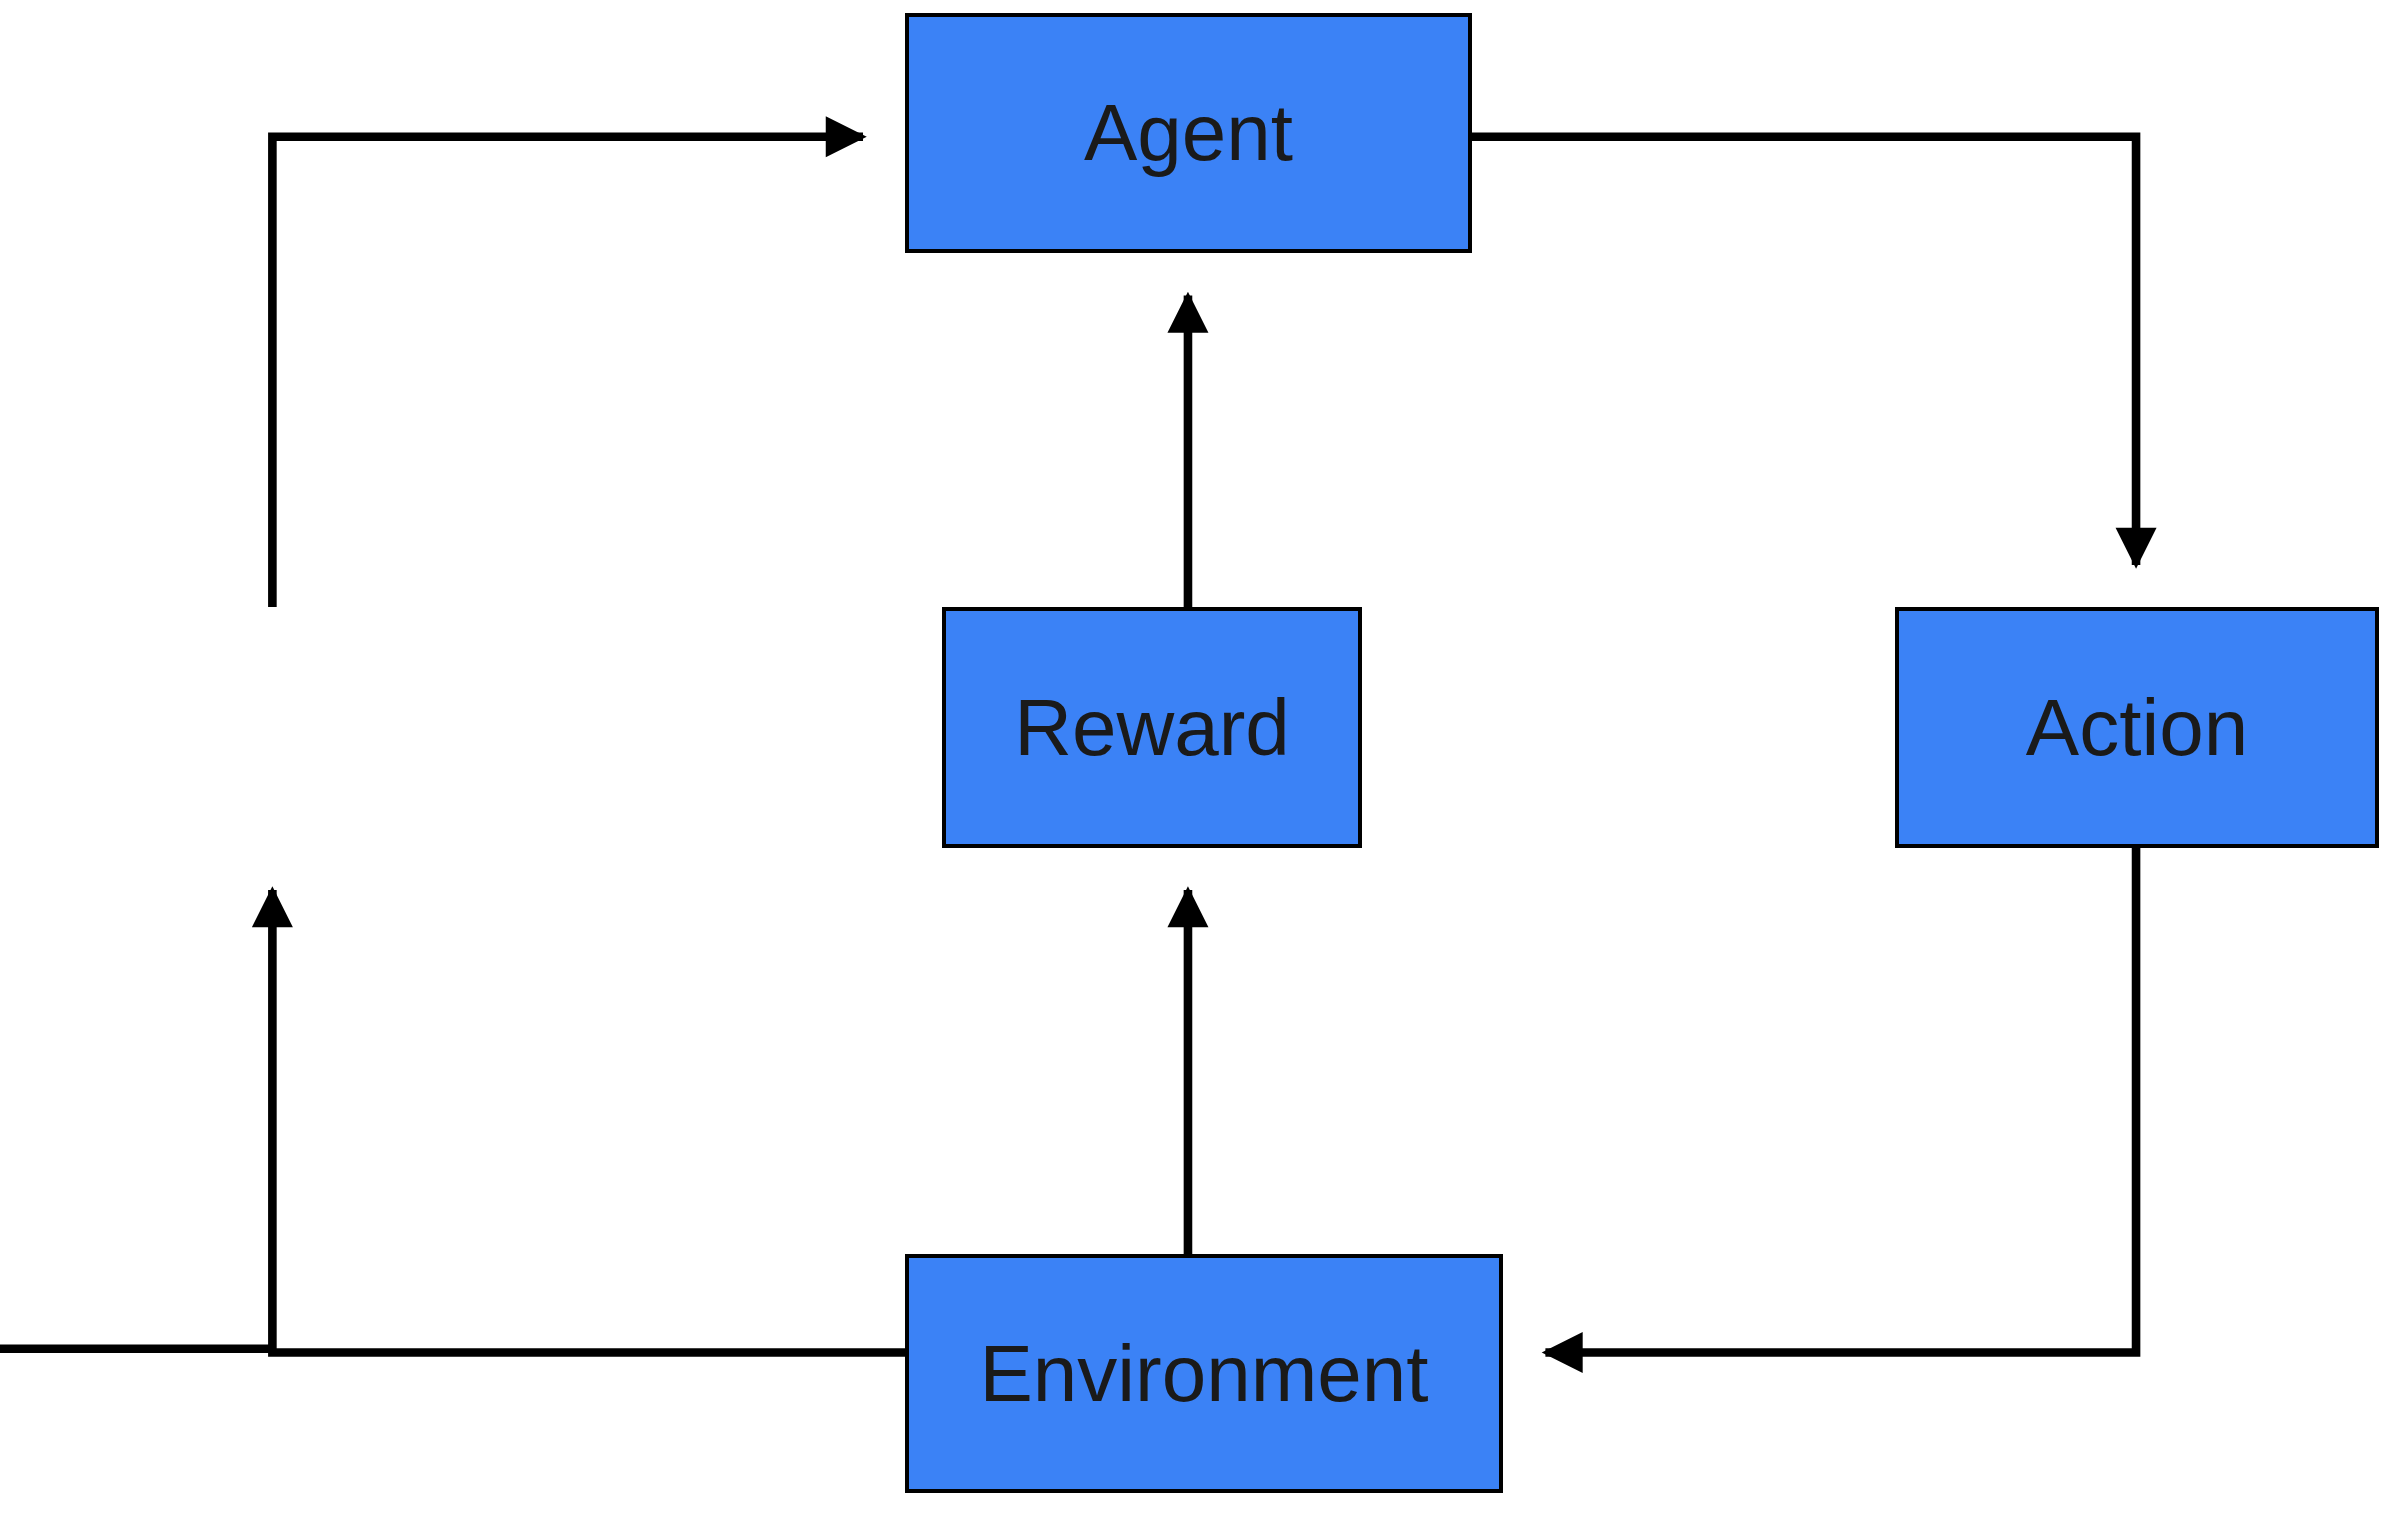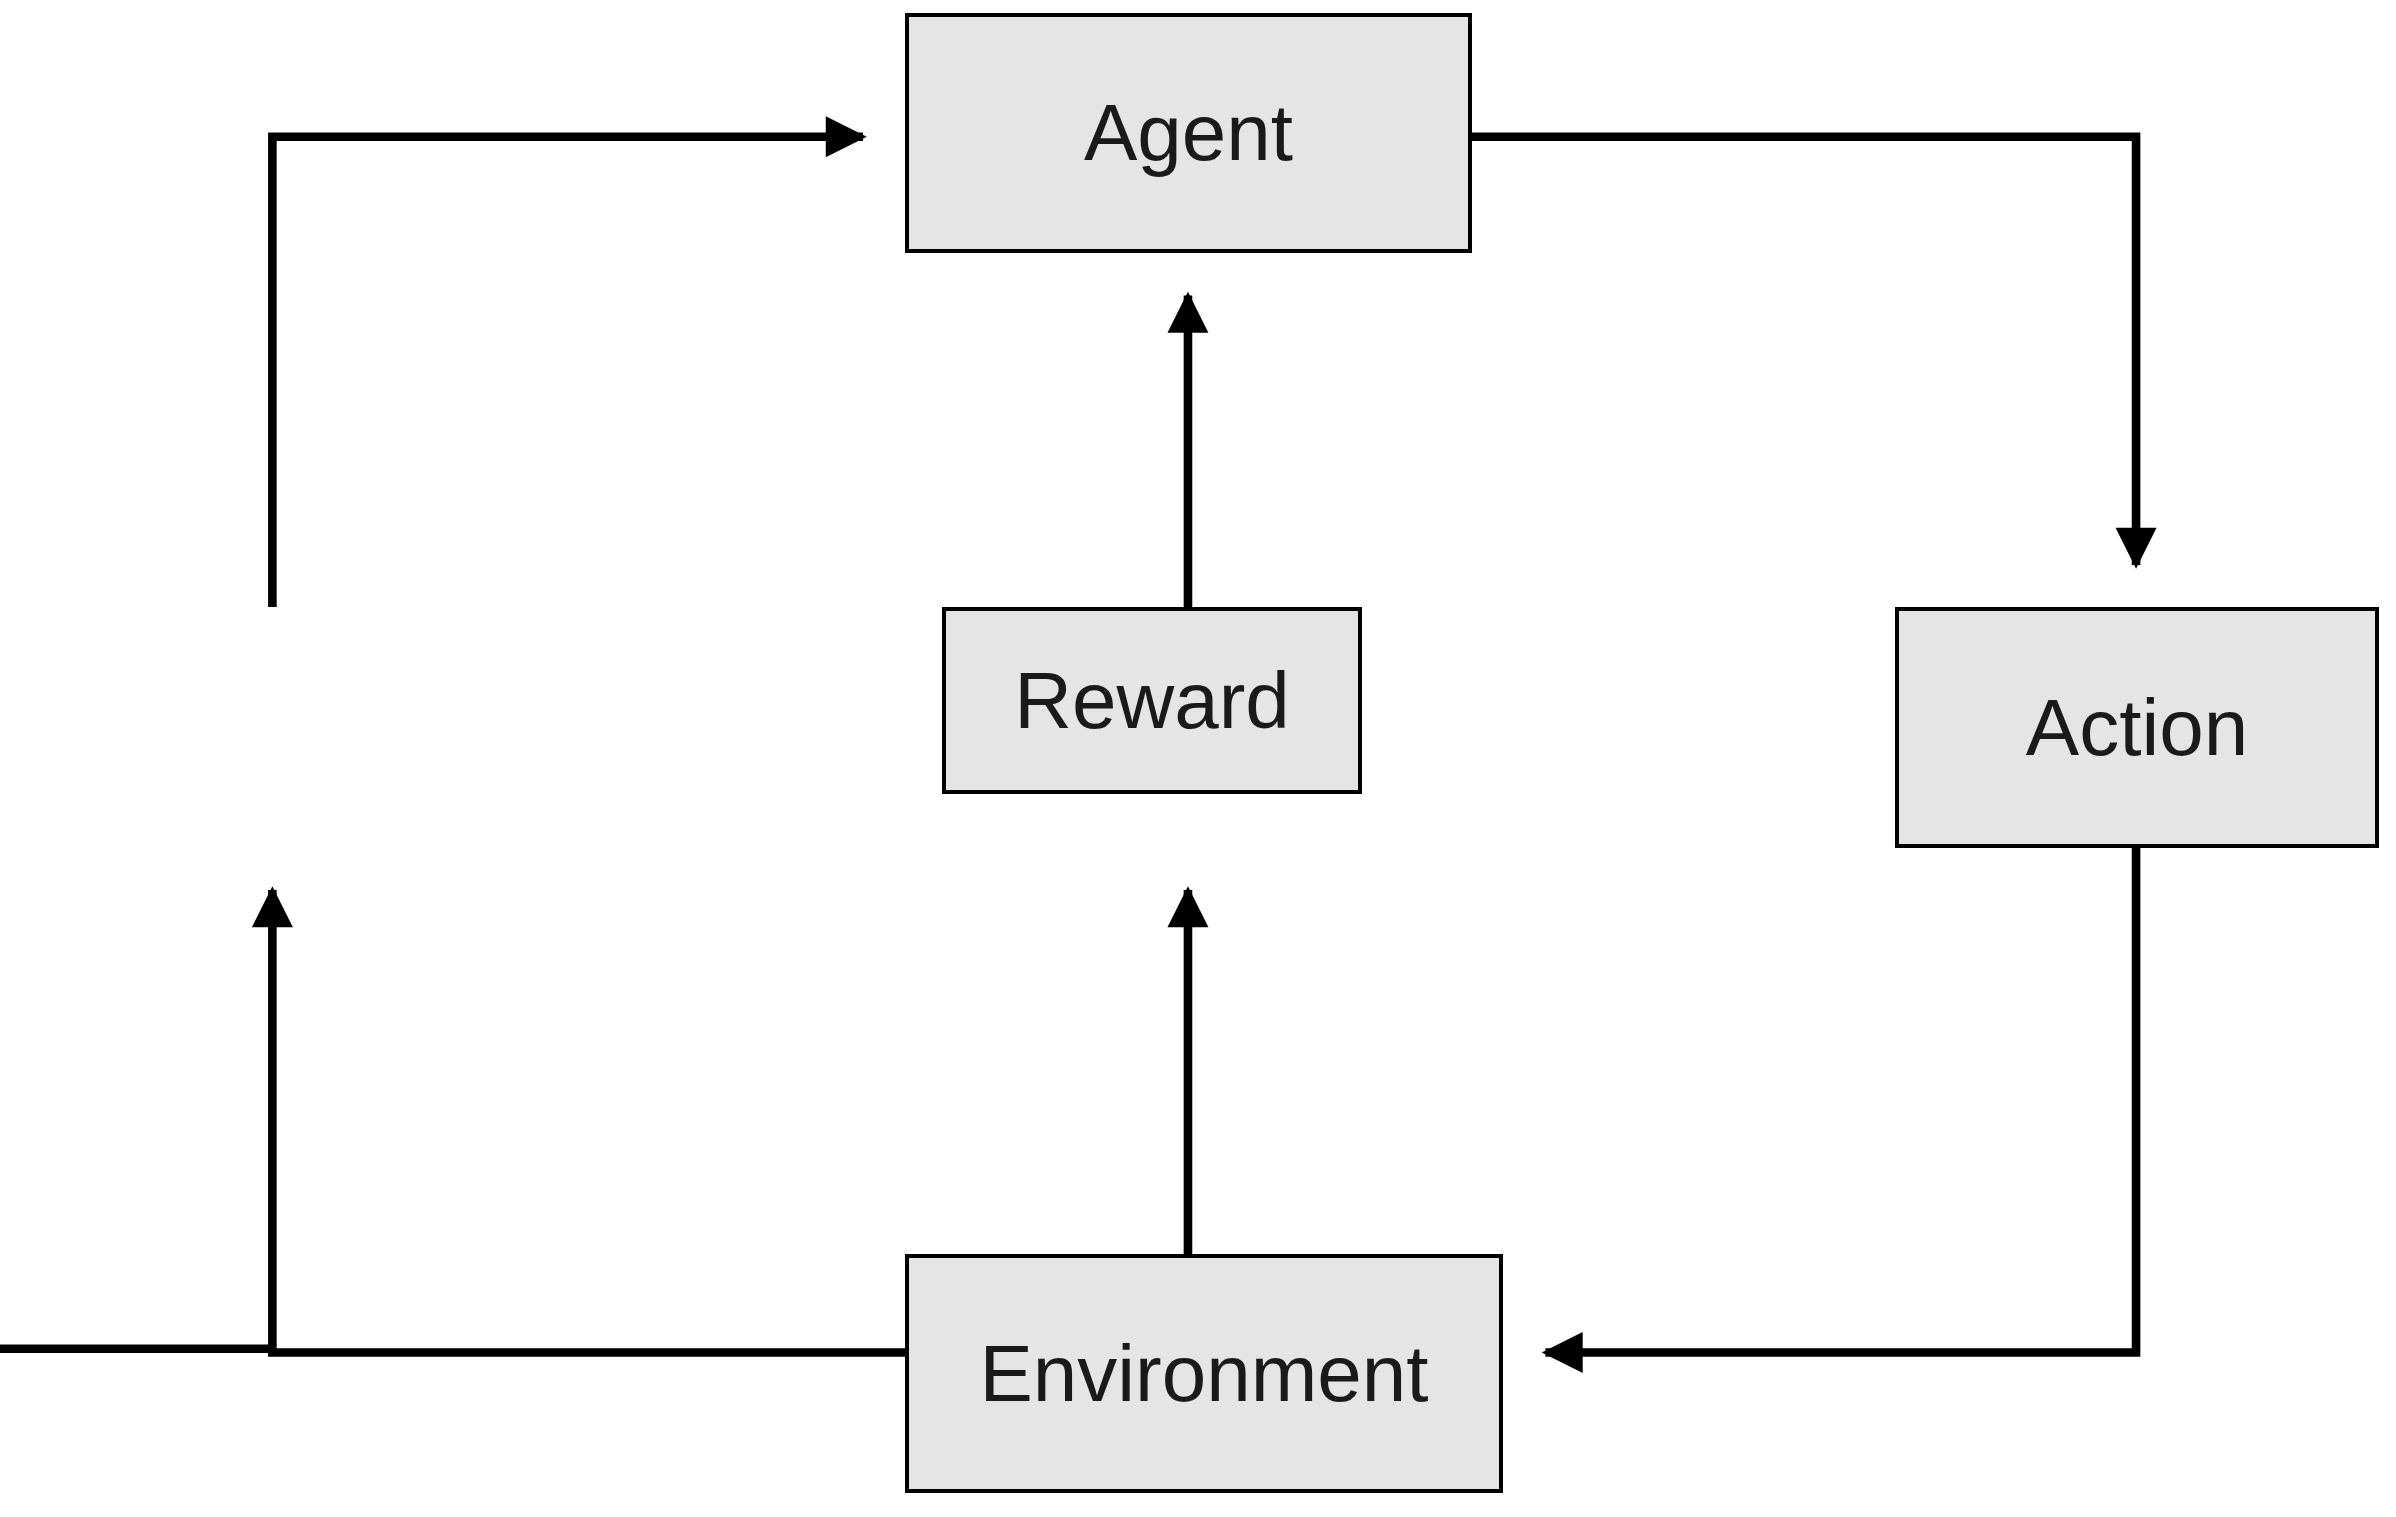--- a/index.html
+++ b/index.html
@@ -20,40 +20,40 @@
   #edges {
     position: absolute;
     left: 0;
     top: 0;
     width: 2396px;
     height: 1518px;
   }
   .node {
     position: absolute;
     box-sizing: border-box;
-    background: #e5e5e5;
+    background: #3b82f6;
     border: 4.8px solid #000000;
     display: flex;
     align-items: center;
     justify-content: center;
     z-index: 5;
   }
   .node-label {
     font-family: "Liberation Sans", sans-serif;
     font-size: 80px;
     font-weight: 400;
     color: #1a1a1a;
     line-height: 1;
     letter-spacing: 0px;
     white-space: nowrap;
   }
   
   #node-agent       { left: 905px;  top: 13.4px;   width: 567px; height: 240px; }
   #node-state       { left: 13.4px;   top: 607px;  width: 519px; height: 241px; }
-  #node-reward      { left: 942px;  top: 607px;  width: 420px; height: 187px; }
+  #node-reward      { left: 942px;  top: 607px;  width: 420px; height: 241px; }
   #node-action      { left: 1895px; top: 607px;  width: 484px; height: 241px; }
   #node-environment { left: 905px;  top: 1254px; width: 598px; height: 239px; }
 </style>
 </head>
 <body>
 
 <div id="canvas">
 
   <svg id="edges" viewBox="0 0 2507 1588" xmlns="http://www.w3.org/2000/svg">
     <defs>

